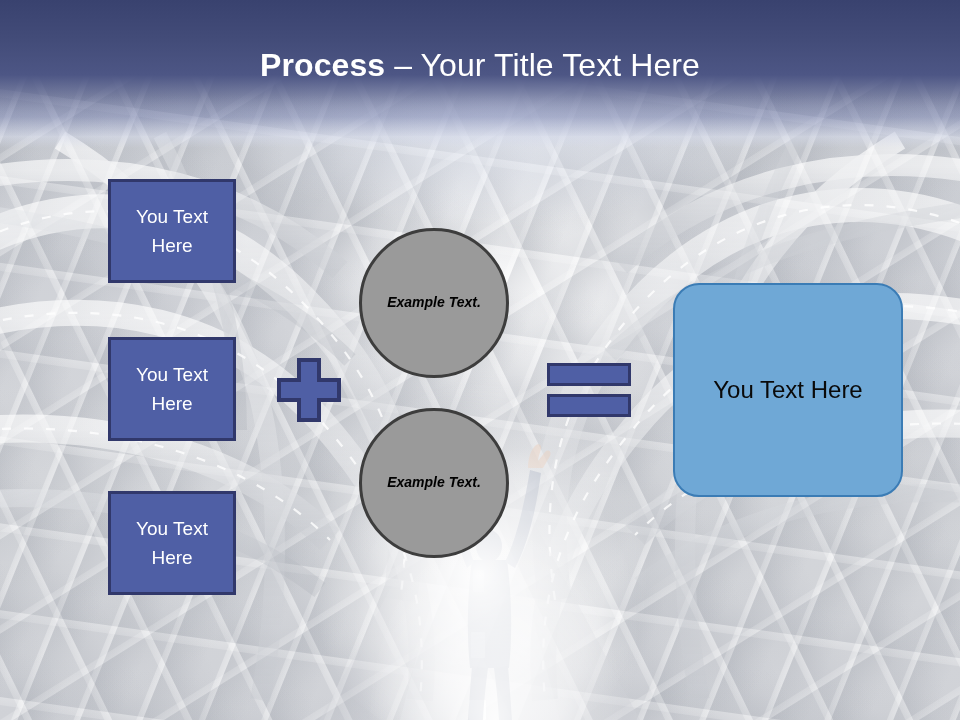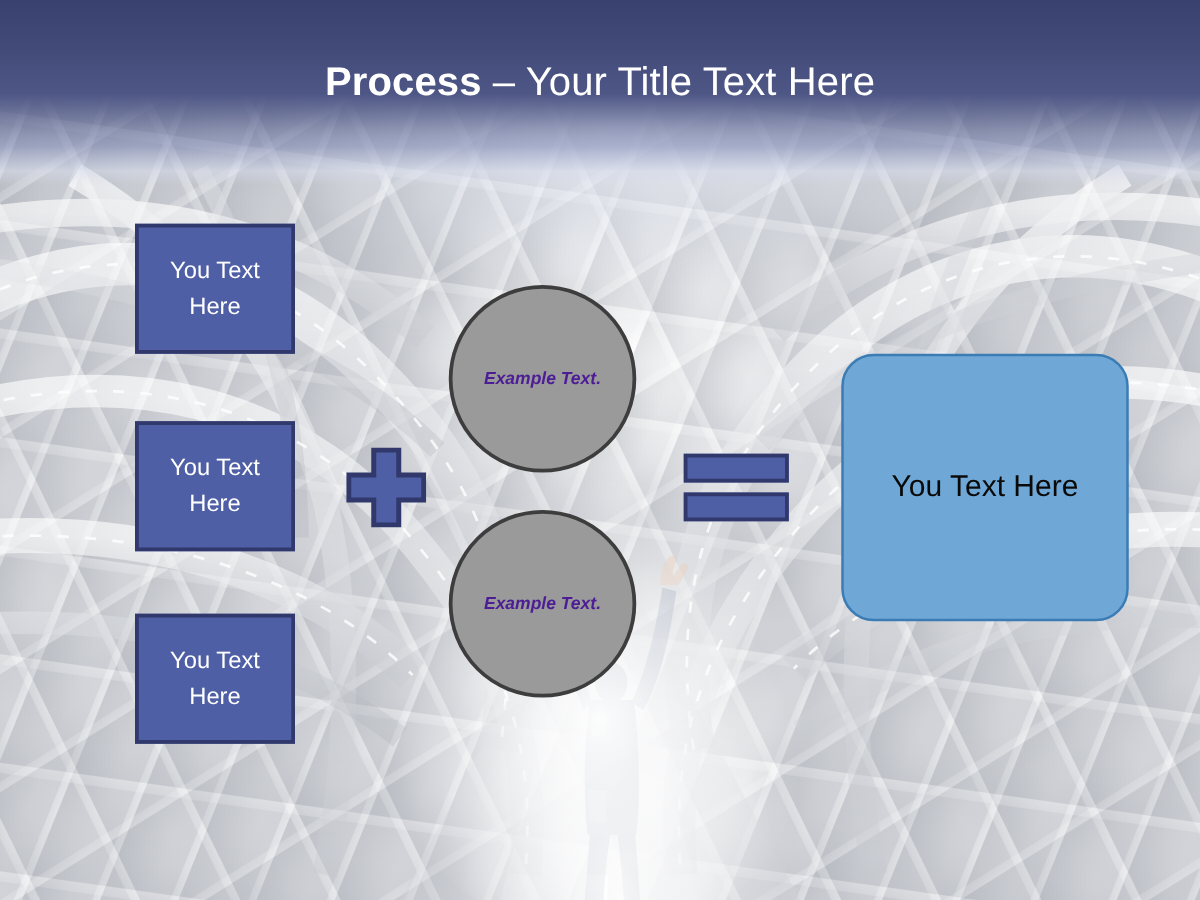--- a/index.html
+++ b/index.html
@@ -177,21 +177,21 @@
     width: 150px;
     height: 150px;
     border-radius: 50%;
     background: #9a9a9a;
     border: 3px solid #3d3d3d;
     box-sizing: border-box;
     display: flex;
     align-items: center;
     justify-content: center;
     text-align: center;
-    color: #4c1d95;
+    color: #000000;
     font-weight: bold;
     font-style: italic;
     font-size: 14px;
     line-height: 1.65;
   }
   #circ1 { left: 359px; top: 228px; }
   #circ2 { left: 359px; top: 408px; }
   .circ .c-txt { display: block; max-width: 96px; }
 
   

